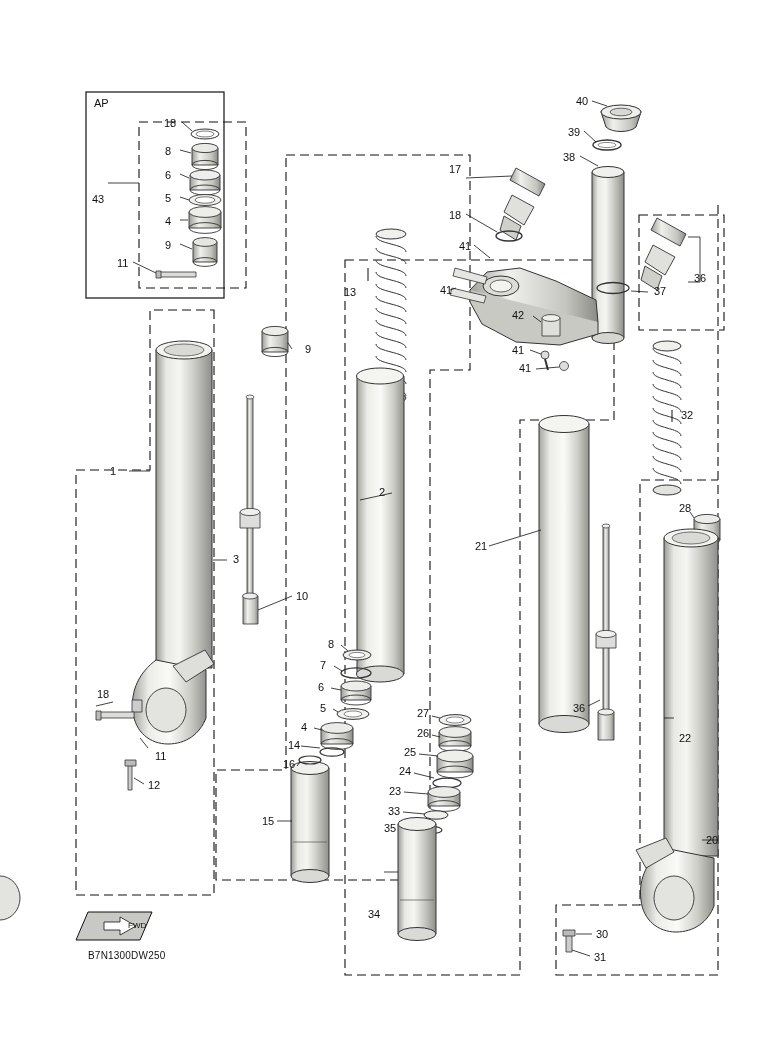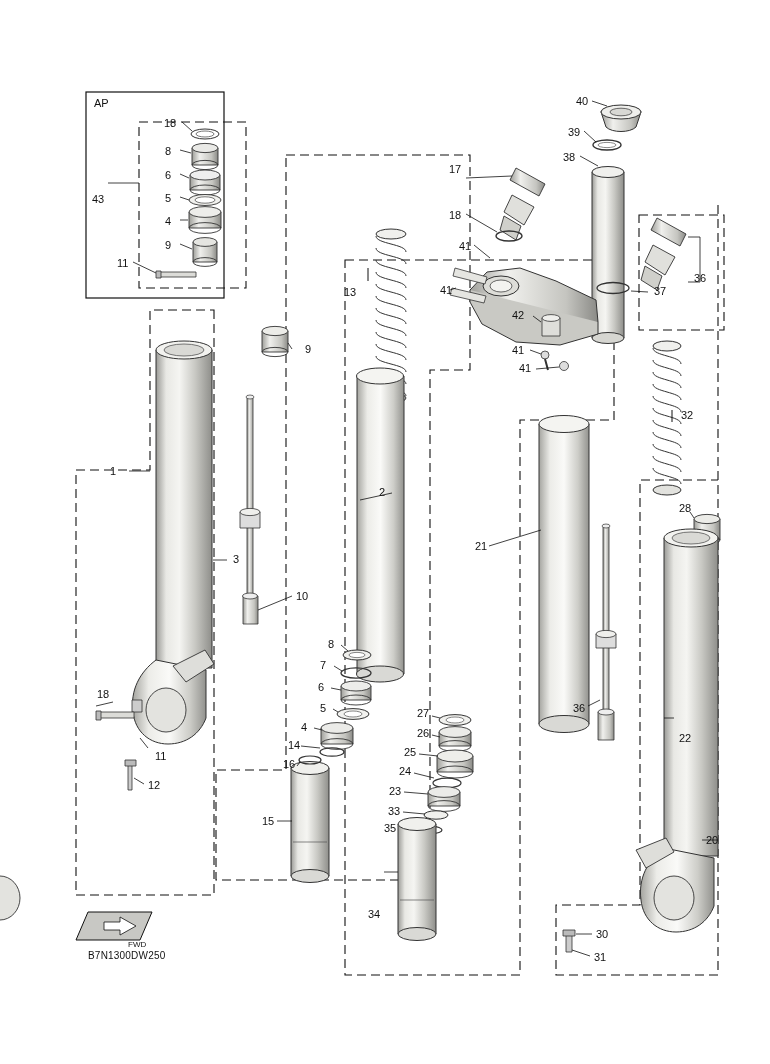--- a/index.html
+++ b/index.html
@@ -477,15 +477,15 @@
 <div class="callout" style="left:148px; top:780px;">12</div>
 <div class="callout" style="left:389px; top:786px;text-align:center;">23</div>
 <div class="callout" style="left:388px; top:806px;">33</div>
 <div class="callout" style="left:384px; top:823px;">35</div>
 <div class="callout" style="left:262px; top:816px;">15</div>
 <div class="callout" style="left:706px; top:835px;">20</div>
 <div class="callout" style="left:368px; top:867px;margin-top:42px;">34</div>
 <div class="callout" style="left:596px; top:929px;text-align:right;">30</div>
 <div class="callout" style="left:594px; top:952px;">31</div>
 
-<div class="fwd-label" style="left:128px; top:921px;margin-top:19px;">FWD</div>
+<div class="fwd-label" style="left:128px; top:921px;">FWD</div>
 
 </div>
 
 </body></html>

